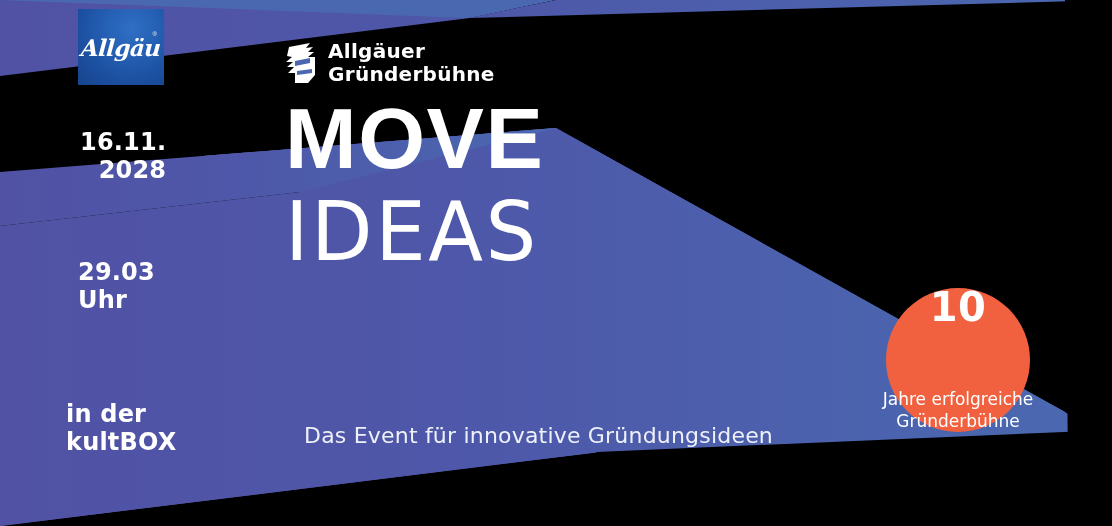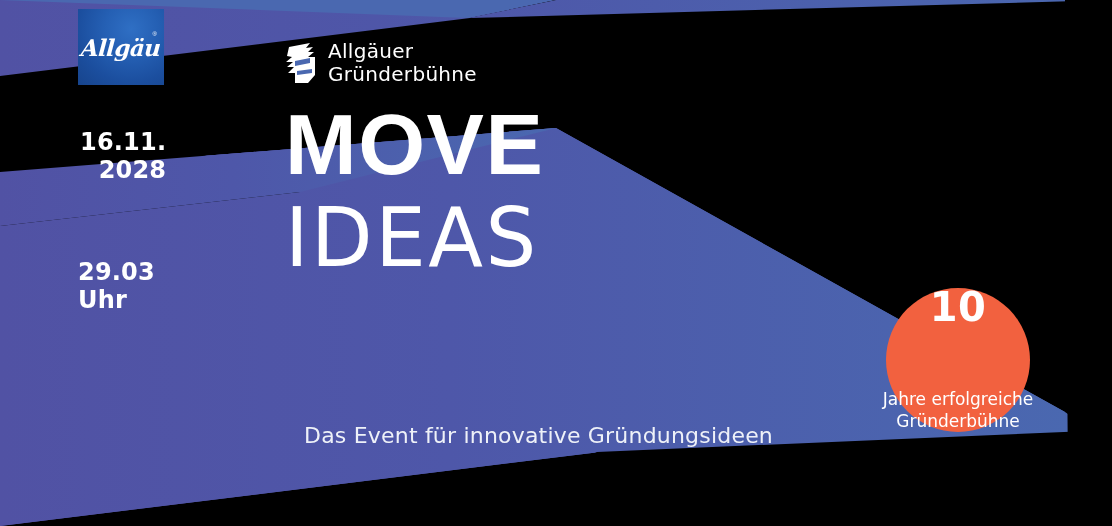--- a/index.html
+++ b/index.html
@@ -75,20 +75,21 @@
   #gb-logo .mark {
     width: 30px;
     height: 44px;
     flex: none;
     margin-top: 2px;
   }
   #gb-logo .words {
     display: flex;
     flex-direction: column;
     line-height: 1.14;
+    font-weight: bold;
   }
   #gb-logo .words span {
     color: #ffffff;
     font-family: "DejaVu Sans", sans-serif;
     font-size: 20px;
     letter-spacing: 0.3px;
     white-space: nowrap;
   }
 
   
@@ -103,21 +104,21 @@
     white-space: nowrap;
   }
   #info-date  { left: 80px; top: 128px; text-align: right; }
   #info-time  { left: 78px; top: 258px; }
   #info-venue { left: 66px; top: 400px; }
 
   
   #headline {
     position: absolute;
     left: 285px;
-    top: 102px;
+    top: 96px;
     color: #ffffff;
   }
   #headline .hl-bold {
     font-family: "Liberation Sans", sans-serif;
     font-weight: bold;
     font-size: 86px;
     line-height: 0.99;
     letter-spacing: 1.5px;
     white-space: nowrap;
     display: block;
@@ -233,20 +234,24 @@
   <div class="info-block" id="info-date">
     <div>16.11.</div>
     <div>2028</div>
   </div>
 
   <div class="info-block" id="info-time">
     <div>29.03</div>
     <div>Uhr</div>
   </div>
 
+  <div class="info-block" id="info-venue">
+    <div>in der</div>
+    <div>kultBOX</div>
+  </div>
 
   <div id="headline">
     <span class="hl-bold">MOVE</span>
     <span class="hl-thin">IDEAS</span>
   </div>
 
   <div id="subtitle">Das Event für innovative Gründungsideen</div>
 
   <div id="badge">
     <div class="big">10</div>

